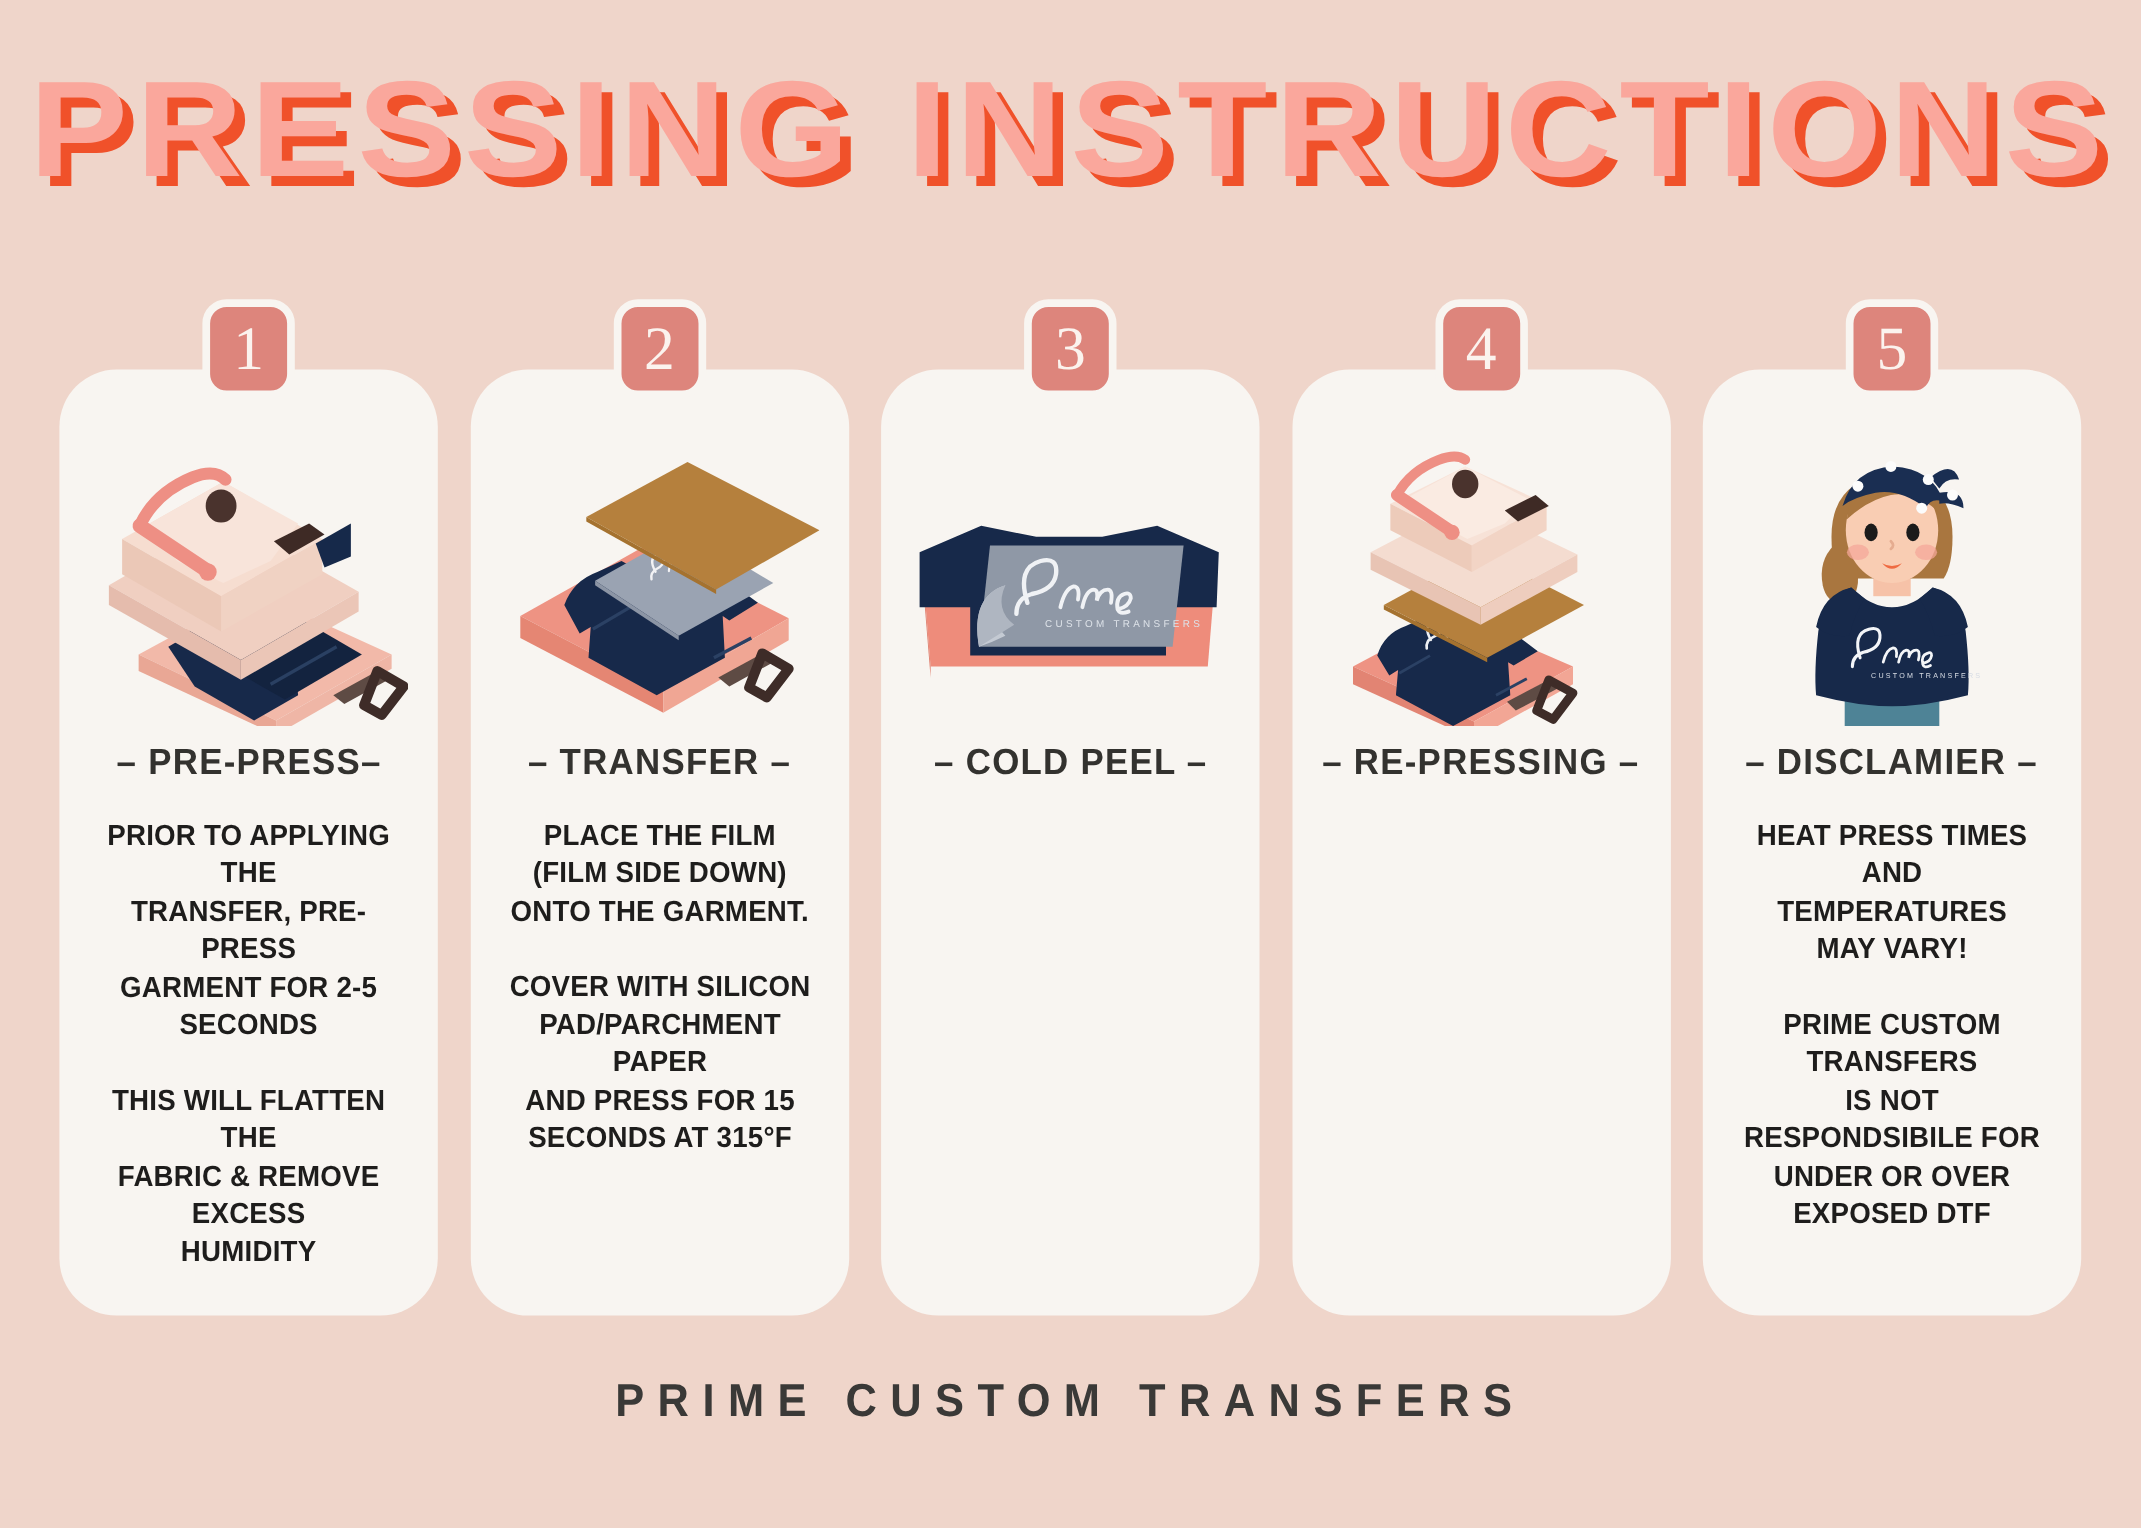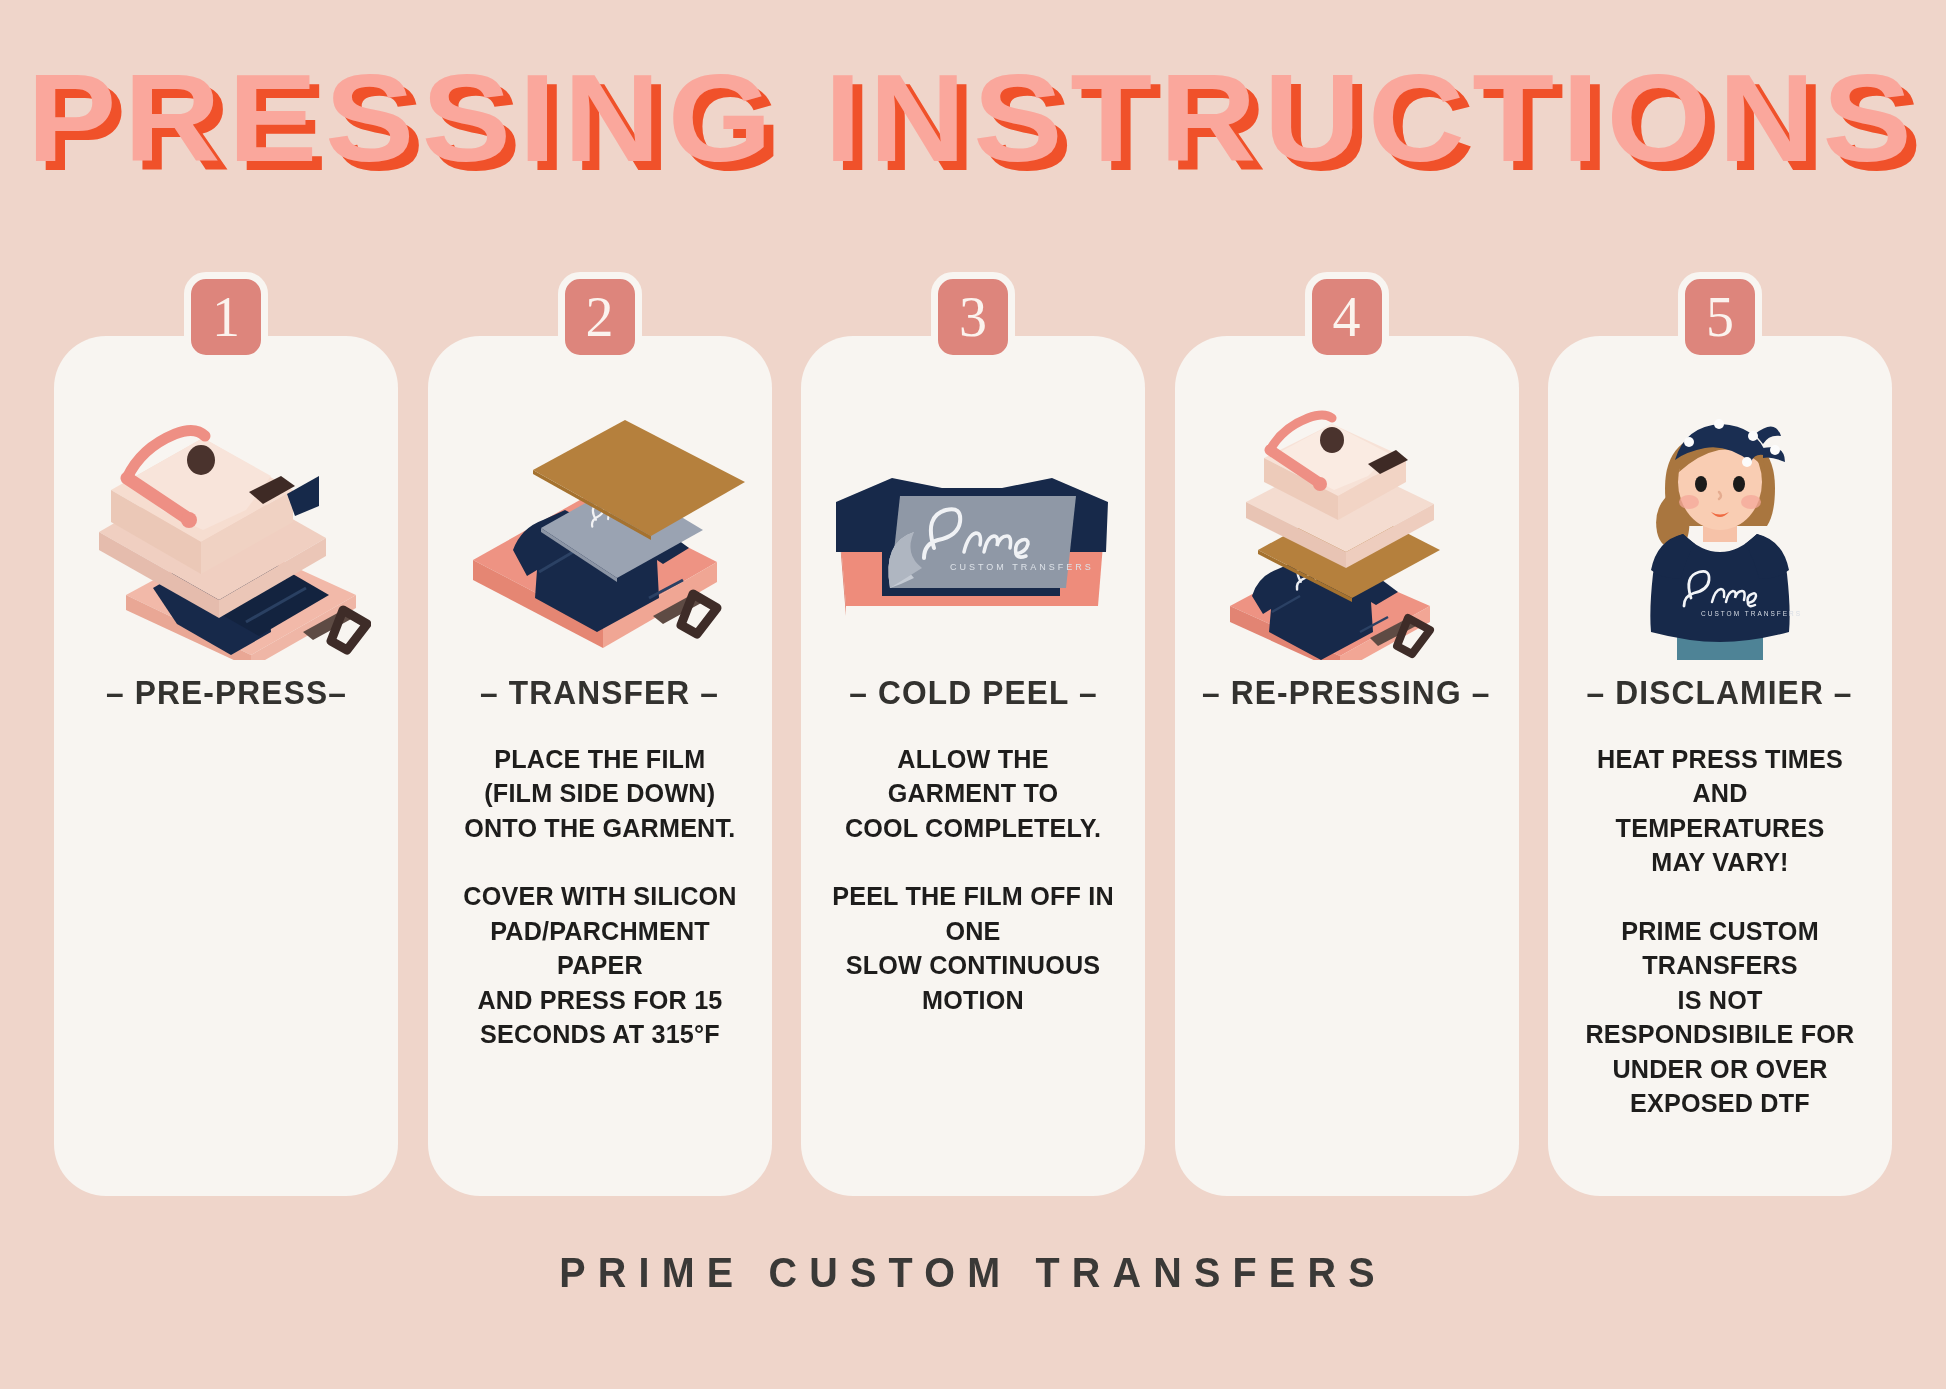--- a/index.html
+++ b/index.html
@@ -200,20 +200,28 @@
 
           <ellipse cx="120" cy="50" rx="14" ry="15" fill="#4A332D"></ellipse>
 
           <polygon points="168,82 200,66 214,76 182,94" fill="#3E2A25"></polygon>
 
           <polygon points="206,84 238,66 238,96 214,106" fill="#16294A"></polygon>
         </svg>
       </div>
 
       <div class="card-heading">– PRE-PRESS–</div>
+      <div class="card-body">
+        <div class="para">PRIOR TO APPLYING THE
+TRANSFER, PRE-PRESS
+GARMENT FOR 2-5 SECONDS</div>
+        <div class="para">THIS WILL FLATTEN THE
+FABRIC &amp; REMOVE EXCESS
+HUMIDITY</div>
+      </div>
     </div>
 
     <div class="card">
       <div class="badge">2</div>
 
       <div class="illus">
         <svg width="290" height="250" viewBox="0 0 290 250">
 
           <polygon points="18,150 132,86 262,152 148,218" fill="#EE9383"></polygon>
           <polygon points="18,150 18,170 148,238 148,218" fill="#E58673"></polygon>
@@ -271,27 +279,20 @@
             <path d="M0,38 q-10,-32 12,-38 q16,-4 14,12 q-2,14 -22,18 q-14,4 -14,18" fill="none" stroke="#F0F2F5" stroke-width="4" stroke-linecap="round"></path>
             <path d="M30,42 q4,-17 12,-19 q6,0 4,12" fill="none" stroke="#F0F2F5" stroke-width="3.5" stroke-linecap="round"></path>
             <path d="M50,42 q3,-15 10,-16 q5,0 3,10 q3,-10 10,-10 q5,0 3,12" fill="none" stroke="#F0F2F5" stroke-width="3.5" stroke-linecap="round"></path>
             <path d="M82,44 q10,-2 12,-10 q0,-6 -6,-4 q-8,3 -6,14 q2,5 10,2" fill="none" stroke="#F0F2F5" stroke-width="3.5" stroke-linecap="round"></path>
             <text x="16" y="60" font-family="'Liberation Sans', sans-serif" font-size="9" letter-spacing="3" fill="#DDE2E8">CUSTOM TRANSFERS</text>
           </g>
         </svg>
       </div>
 
       <div class="card-heading">– COLD PEEL –</div>
-      <div class="card-body">
-        <div class="para">ALLOW THE GARMENT TO
-COOL COMPLETELY.</div>
-        <div class="para">PEEL THE FILM OFF IN ONE
-SLOW CONTINUOUS
-MOTION</div>
-      </div>
     </div>
 
     <div class="card">
       <div class="badge">4</div>
 
       <div class="illus">
         <svg width="290" height="250" viewBox="0 0 290 250">
 
           <polygon points="28,196 118,148 228,196 138,246" fill="#EE9383"></polygon>
           <polygon points="28,196 28,212 138,262 138,246" fill="#E28473"></polygon>

